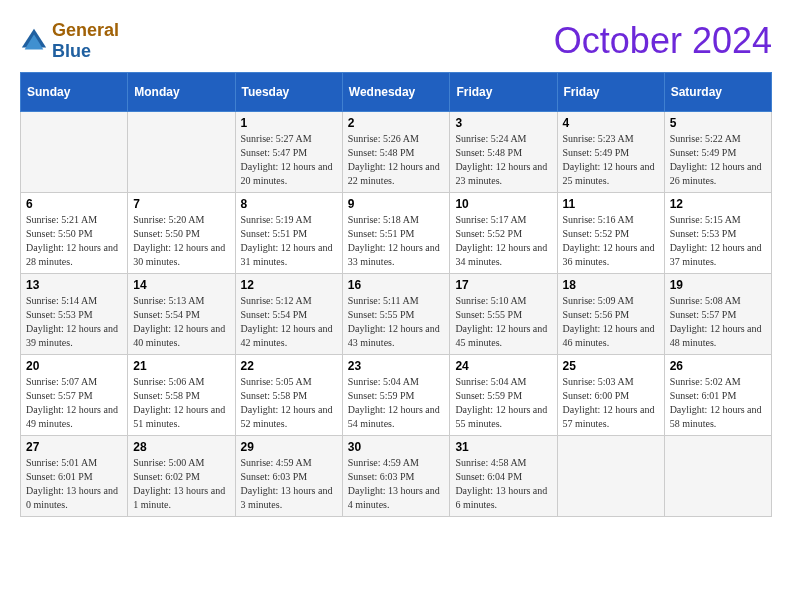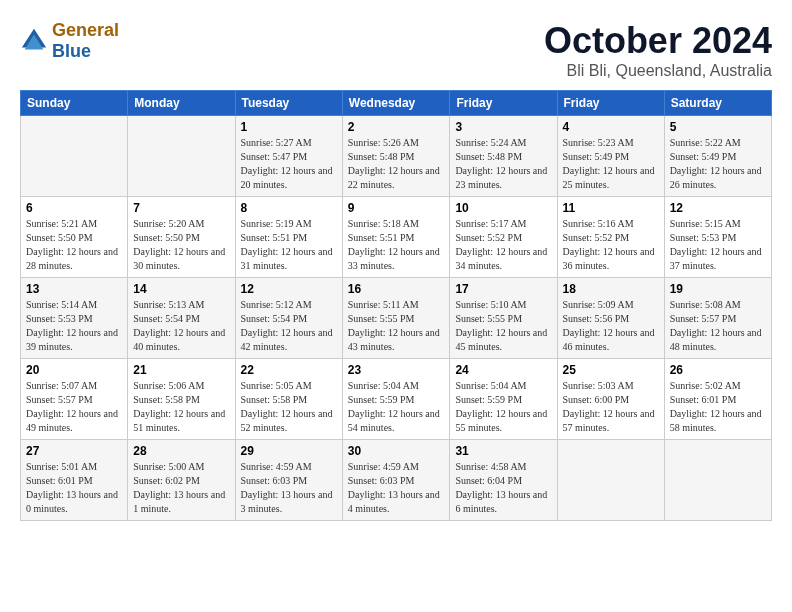--- a/index.html
+++ b/index.html
@@ -33,37 +33,37 @@
     }
     .logo-icon {
       width: 28px;
       height: 28px;
     }
     .title-area {
       text-align: right;
     }
     .month-title {
       font-size: 36px;
-      font-weight: bold;
-      color: #0f172a;
+      font-weight: normal;
+      color: #6d28d9;
     }
     .location-title {
       font-size: 16px;
       color: #555;
     }
     table {
       width: 100%;
       border-collapse: collapse;
       font-size: 11px;
     }
     thead tr th {
       background-color: #2060c0;
       color: #fff;
       text-align: left;
-      padding: 5px 6px;
+      padding: 12px 6px;
       font-size: 12px;
       font-weight: bold;
       border: 1px solid #4080d0;
     }
     tbody tr td {
       border: 1px solid #ccc;
       vertical-align: top;
       padding: 4px 5px;
       height: 80px;
       width: 108px;
@@ -98,21 +98,20 @@
       <polygon points="15,2 28,22 2,22" fill="#2060a0"></polygon>
       <polygon points="15,8 25,24 5,24" fill="#4090d0"></polygon>
     </svg>
     <div>
       <span class="logo-text-general">General</span><br>
       <span class="logo-text-blue">Blue</span>
     </div>
   </div>
   <div class="title-area">
     <div class="month-title">October 2024</div>
-    <div class="location-title">Bli Bli, Queensland, Australia</div>
   </div>
 </div>
 
 <table>
   <thead>
     <tr>
       <th>Sunday</th>
       <th>Monday</th>
       <th>Tuesday</th>
       <th>Wednesday</th>

